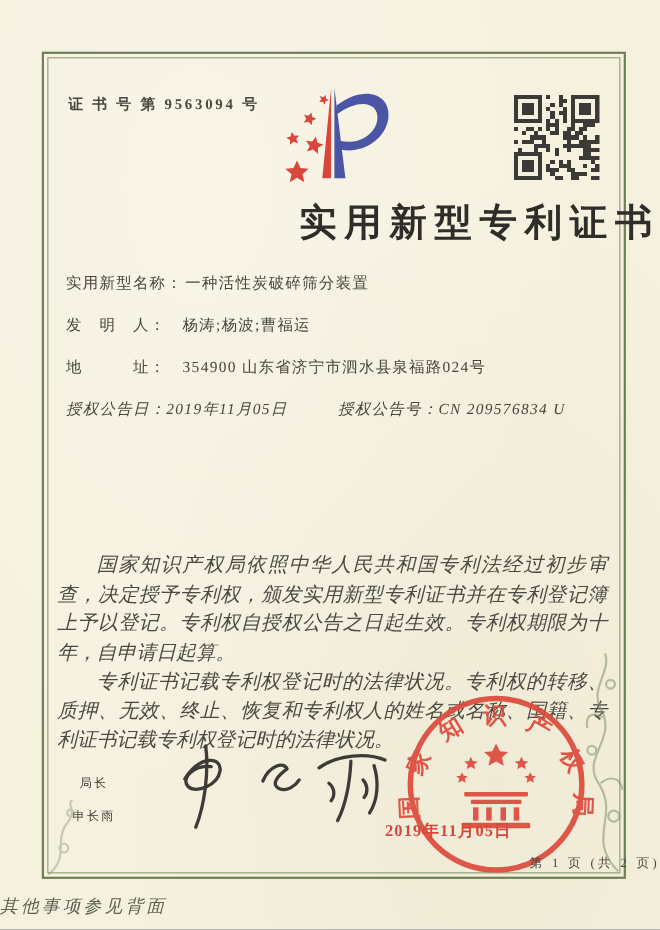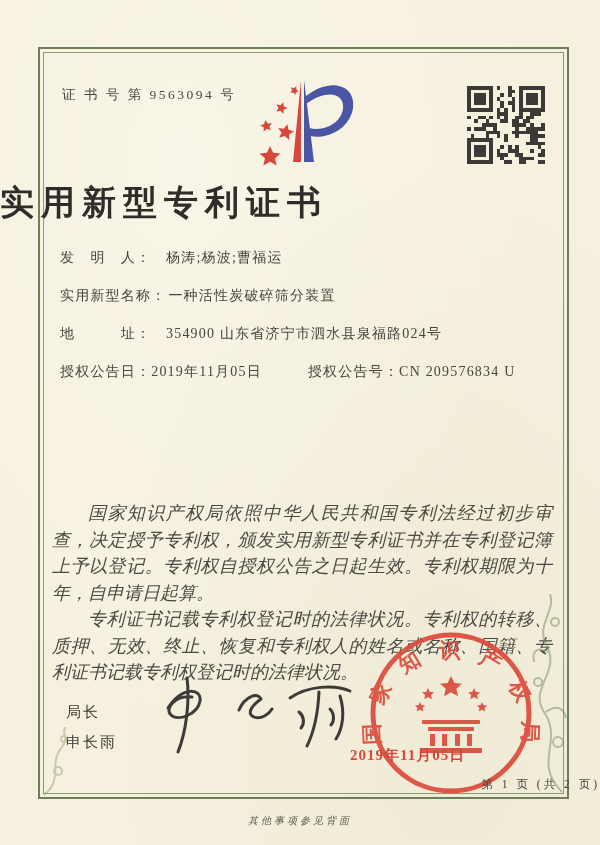--- a/index.html
+++ b/index.html
@@ -16,54 +16,54 @@
     position:absolute;left:38px;top:47px;width:531px;height:752px;
     border:2.5px solid #6e7f55;
     box-sizing:border-box;
   }
   .frame::before{
     content:"";position:absolute;left:3px;top:3px;right:3px;bottom:3px;
     border:1px solid #8c9c6e;pointer-events:none;
   }
   .cert-no{
     position:absolute;left:62px;top:86px;
-    font-size:13.5px;letter-spacing:2.5px;color:#4a4841;
+    font-size:13.5px;letter-spacing:2.5px;color:#4a4841;font-weight:bold;
   }
   .logo{position:absolute;left:240px;top:70px;width:122px;height:110px;}
   .qr{position:absolute;left:467px;top:86px;width:78px;height:78px;}
   .title{
-    position:absolute;left:0;top:180px;width:100%;text-align:left;
+    position:absolute;left:0;top:180px;width:100%;text-align:right;
     font-size:34px;font-weight:600;letter-spacing:7px;color:#2e2d29;
   }
   .fields{position:absolute;left:60px;top:249px;width:480px;}
   .frow{height:38px;font-size:14px;letter-spacing:1.2px;color:#47453e;white-space:nowrap;}
   .flabel{display:inline-block;min-width:104px;}
   .fvalue{padding-left:2px;}
-  .grant-row{height:38px;font-size:14px;letter-spacing:1.2px;color:#47453e;white-space:nowrap;}
+  .grant-row{height:38px;font-size:14px;letter-spacing:1.2px;color:#47453e;white-space:nowrap;font-style:italic;}
   .grant-no{margin-left:46px;}
   .paras{
     position:absolute;left:52px;top:500px;width:500px;
     font-size:18px;line-height:26.5px;color:#4b4943;
     font-style:italic;text-align:justify;
   }
   .paras p{margin:0;text-indent:2em;}
-  .signer{position:absolute;left:66px;top:697px;font-size:15px;letter-spacing:2px;color:#3c3b35;line-height:30px;}
+  .signer{position:absolute;left:66px;top:697px;font-size:11px;letter-spacing:2px;color:#3c3b35;line-height:30px;text-align:center;}
   .sig-svg{position:absolute;left:142px;top:668px;width:225px;height:95px;}
   .seal{position:absolute;left:356px;top:628px;width:190px;height:170px;opacity:.92;}
   .seal-date{
     position:absolute;left:350px;top:746px;width:160px;
     font-size:15px;letter-spacing:1px;color:#d8473c;font-weight:600;
   }
   .page-no{
     position:absolute;left:0;top:777px;width:100%;text-align:right;
     font-size:11.5px;letter-spacing:3px;color:#45443e;
   }
   .back-note{
-    position:absolute;left:0;top:814px;width:100%;text-align:center;
-    font-size:10px;letter-spacing:3px;color:#5c6152;font-style:italic;
+    position:absolute;left:0;top:814px;width:100%;
+    font-size:16px;letter-spacing:3px;color:#5c6152;font-style:italic;
   }
   .flourish-br{position:absolute;right:32px;bottom:48px;width:46px;height:205px;opacity:.55;}
   .flourish-bl{position:absolute;left:40px;bottom:48px;width:40px;height:70px;opacity:.4;}
 </style>
 </head>
 <body>
 
 <div class="page">
   <div class="frame"></div>
 
@@ -304,24 +304,24 @@
         <rect x="15" y="20" width="1" height="1"></rect>
         <rect x="19" y="20" width="1" height="1"></rect>
         <rect x="20" y="20" width="1" height="1"></rect>
       </g>
   </svg>
 
   <div class="title">实用新型专利证书</div>
 
   <div class="fields">
     <div class="frow">
-      <span class="flabel">发　明　人：</span><span class="fvalue">杨涛;杨波;曹福运</span>
+      <span class="flabel">实用新型名称：</span><span class="fvalue">一种活性炭破碎筛分装置</span>
     </div>
     <div class="frow">
-      <span class="flabel">实用新型名称：</span><span class="fvalue">一种活性炭破碎筛分装置</span>
+      <span class="flabel">发　明　人：</span><span class="fvalue">杨涛;杨波;曹福运</span>
     </div>
     <div class="frow">
       <span class="flabel">地　　　址：</span><span class="fvalue">354900 山东省济宁市泗水县泉福路024号</span>
     </div>
     <div class="grant-row">
       <span>授权公告日：</span><span>2019年11月05日</span><span class="grant-no">授权公告号：</span><span>CN 209576834 U</span>
     </div>
   </div>
 
   <div class="paras">

